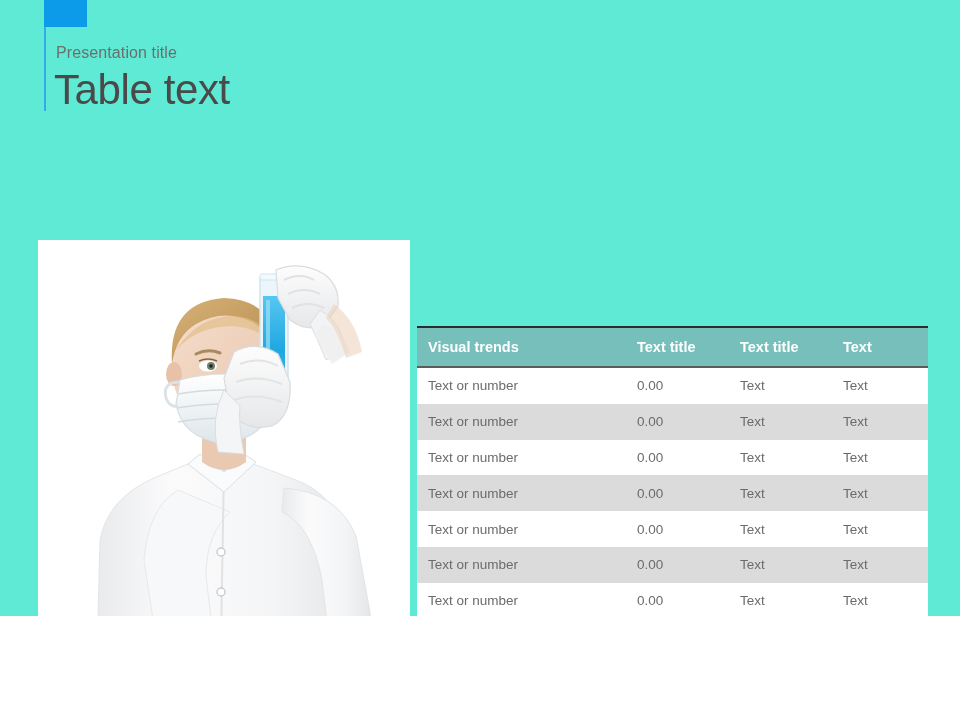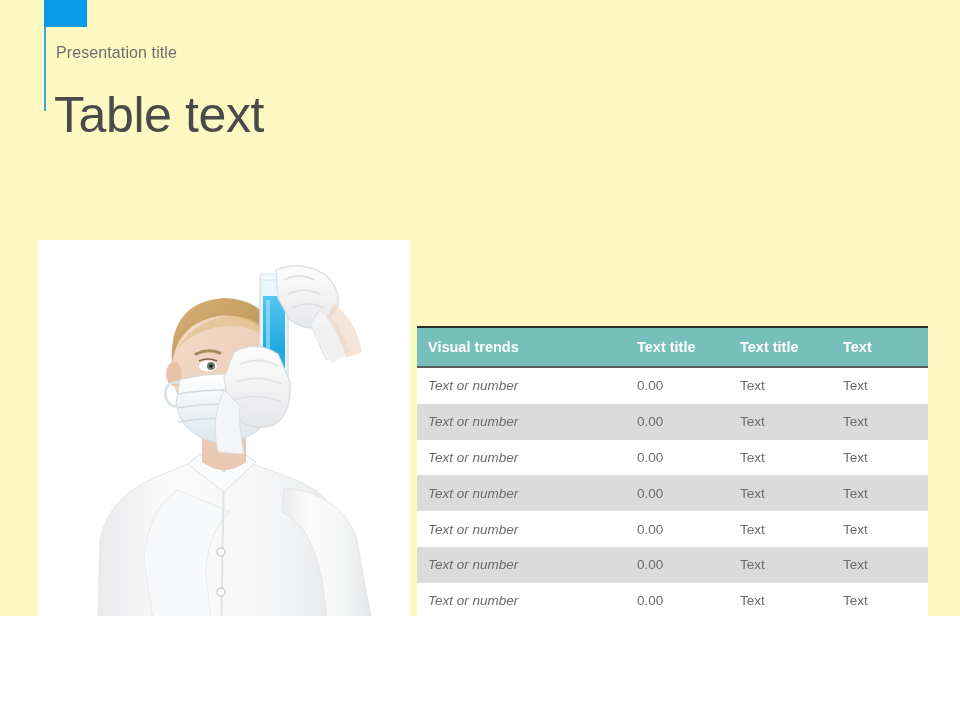--- a/index.html
+++ b/index.html
@@ -7,21 +7,21 @@
     padding: 0;
     background: #ffffff;
   }
   body {
     font-family: "Liberation Sans", sans-serif;
   }
   #slide {
     position: relative;
     width: 960px;
     height: 616px;
-    background: #fef9c3;
+    background: #5eead4;
     overflow: hidden;
   }
 
   
   .accent-flag {
     position: absolute;
     left: 44px;
     top: 0px;
     width: 43px;
     height: 27px;
@@ -42,27 +42,26 @@
     font-size: 16px;
     line-height: 20px;
     color: #6e6e6e;
     letter-spacing: 0.1px;
     white-space: nowrap;
   }
   .slide-title {
     position: absolute;
     left: 54px;
     top: 62px;
-    font-size: 50px;
+    font-size: 42px;
     line-height: 56px;
     color: #4a4a4a;
     font-weight: 400;
     letter-spacing: -0.4px;
     white-space: nowrap;
-    margin-top: 25px;
   }
 
   
   .photo {
     position: absolute;
     left: 38px;
     top: 240px;
     width: 372px;
     height: 455px;
     overflow: hidden;
@@ -117,21 +116,21 @@
   .data-table thead th.c4 { padding-left: 8px; }
 
   .data-table tbody td {
     font-size: 13.5px;
     color: #6b6b6b;
     height: 35.8px;
     padding: 0;
     border: none;
     vertical-align: middle;
   }
-  .data-table tbody td.c1 { padding-left: 11px; font-style: italic; }
+  .data-table tbody td.c1 { padding-left: 11px; }
   .data-table tbody td.c2 { padding-left: 8px; }
   .data-table tbody td.c3 { padding-left: 8px; }
   .data-table tbody td.c4 { padding-left: 8px; }
 
   .data-table tbody tr.odd td { background: #ffffff; }
   .data-table tbody tr.even td { background: #DBDBDB; }
   .data-table tbody tr.last td { border-bottom: 2px solid #6e6e6e; }
 
   .col1 { width: 212px; }
   .col2 { width: 103px; }

